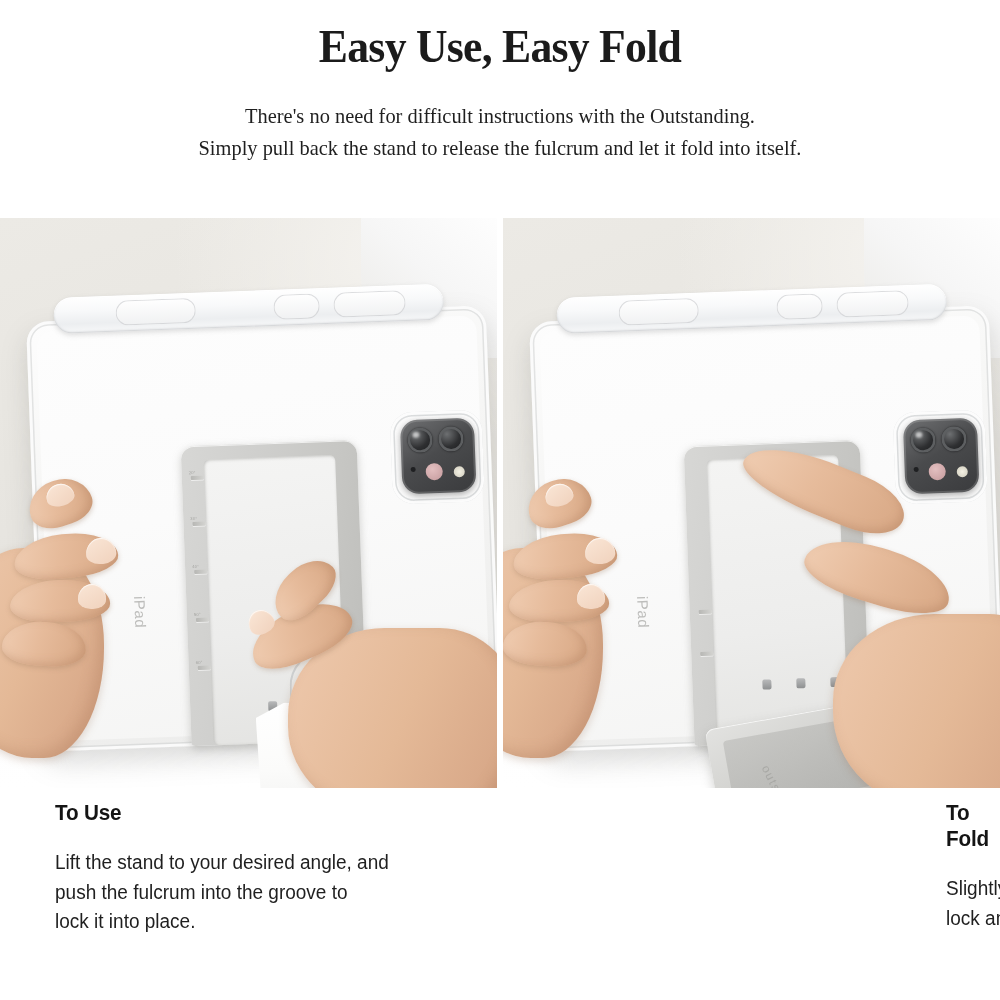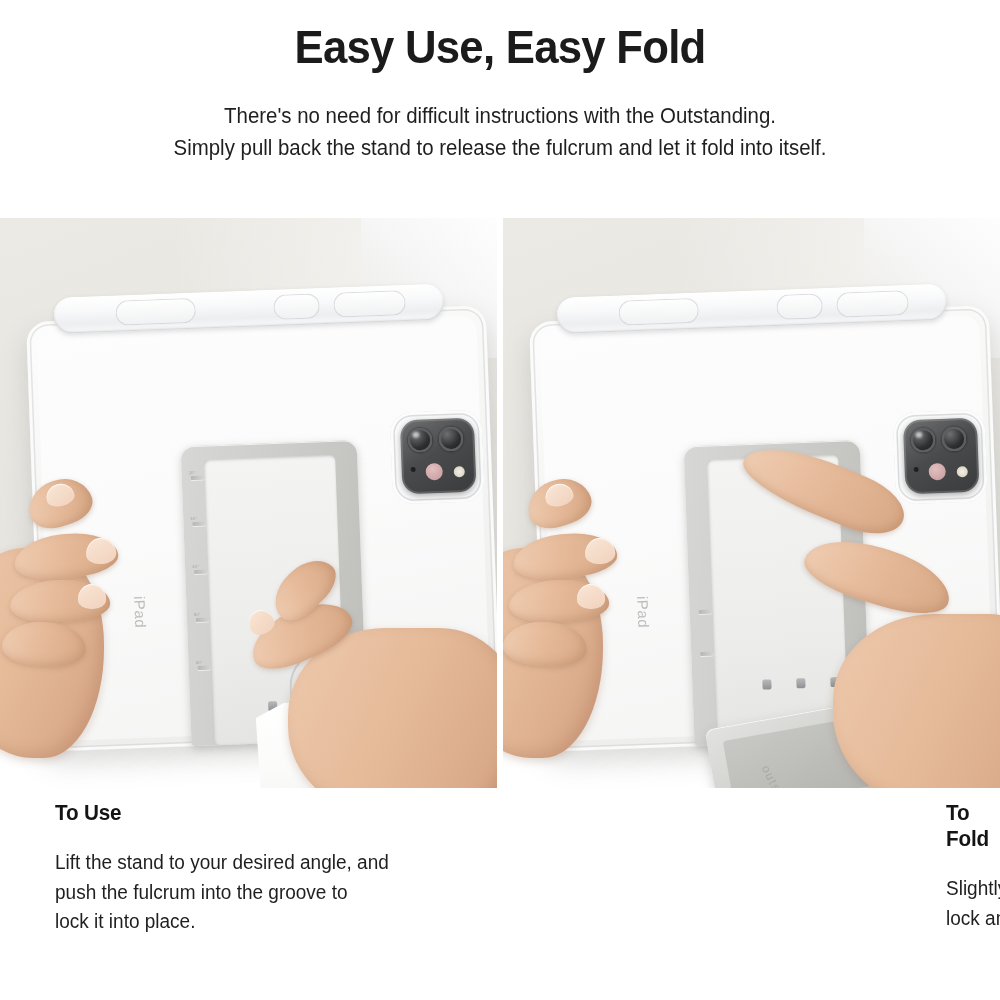--- a/index.html
+++ b/index.html
@@ -7,21 +7,21 @@
   body {
     font-family:"Liberation Sans", sans-serif;
     color:#1a1a1a;
     -webkit-font-smoothing:antialiased;
     overflow:hidden;
   }
 
   .page { position:relative; width:1000px; height:1000px; background:#fff; }
 
   
-  .header { padding-top:22px; text-align:center; }
+  .header { padding-top:22px; text-align:center;font-family:Liberation Serif, serif; }
   .title {
     font-size:47px;
     font-weight:bold;
     letter-spacing:-0.8px;
     color:#1b1b1b;
     line-height:1.06;
     transform:scaleX(0.93);
   }
   .subtitle {
     margin-top:28px;

